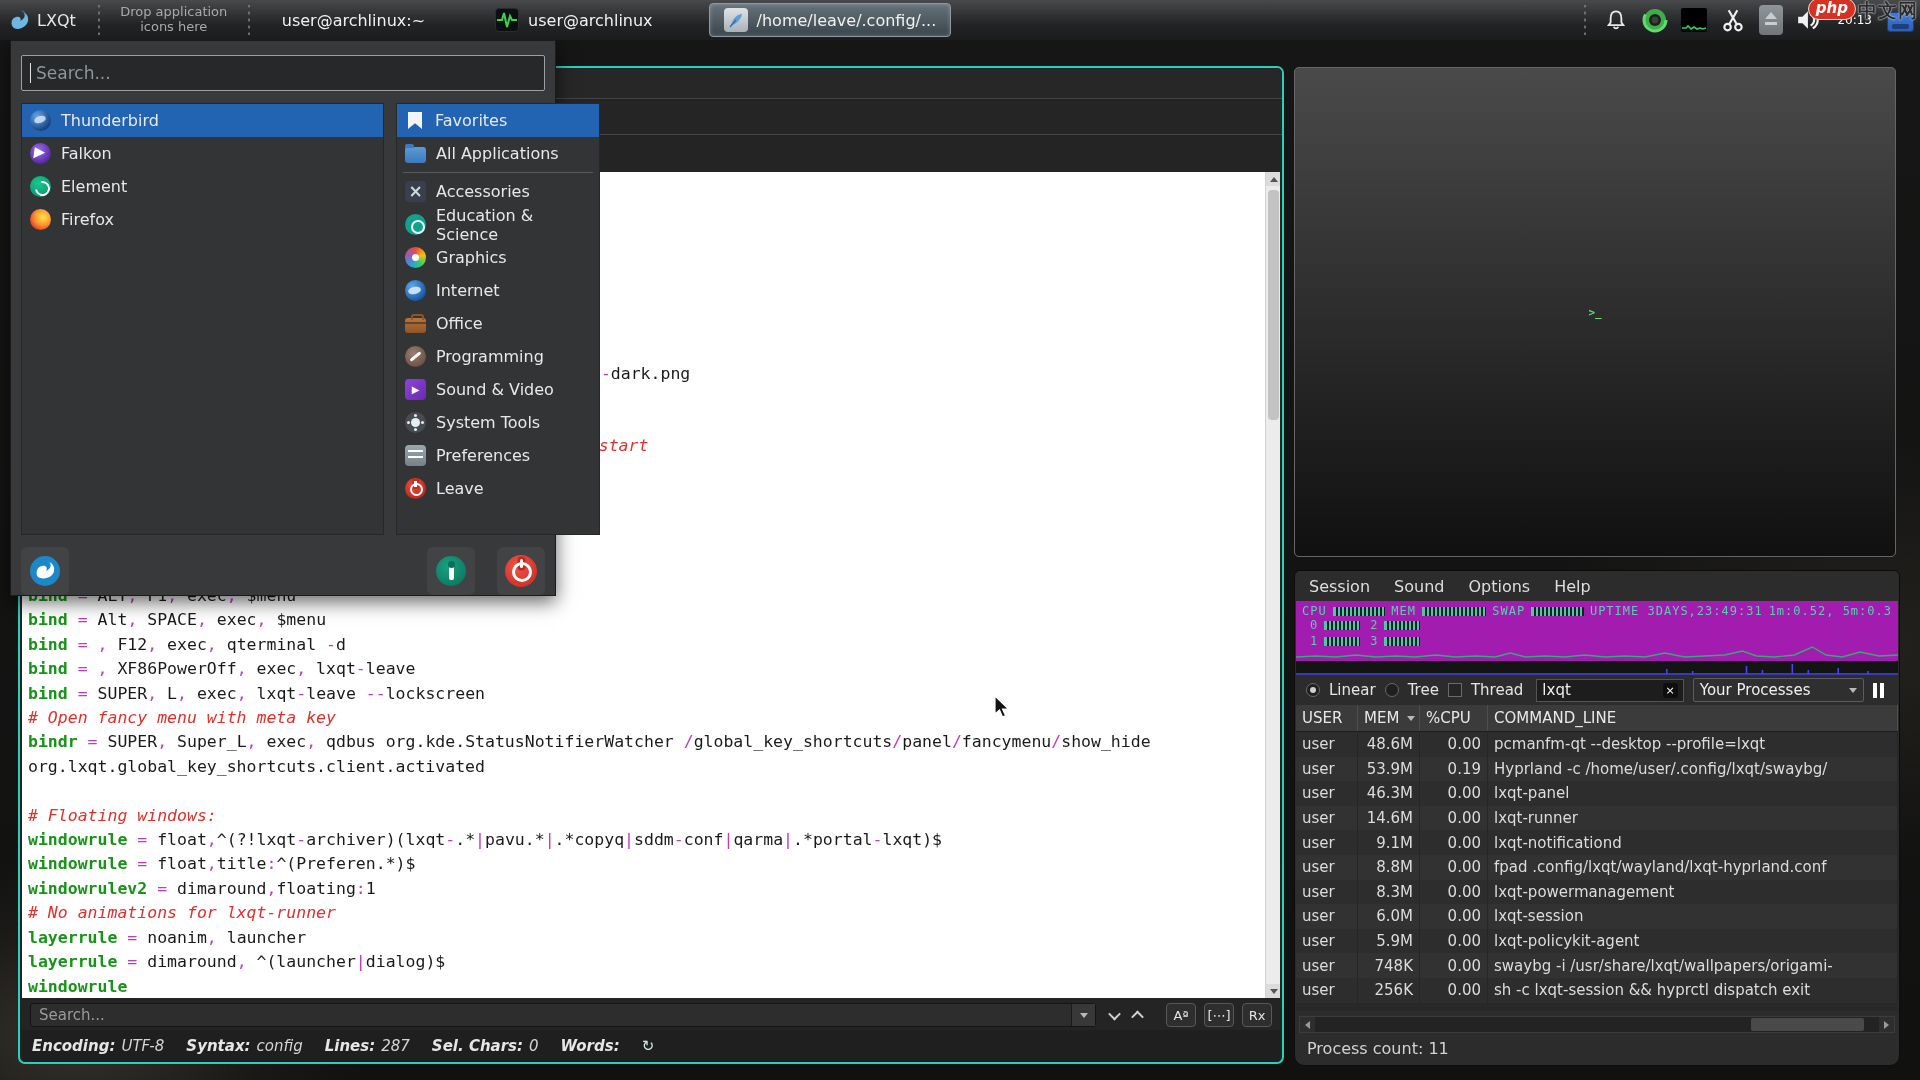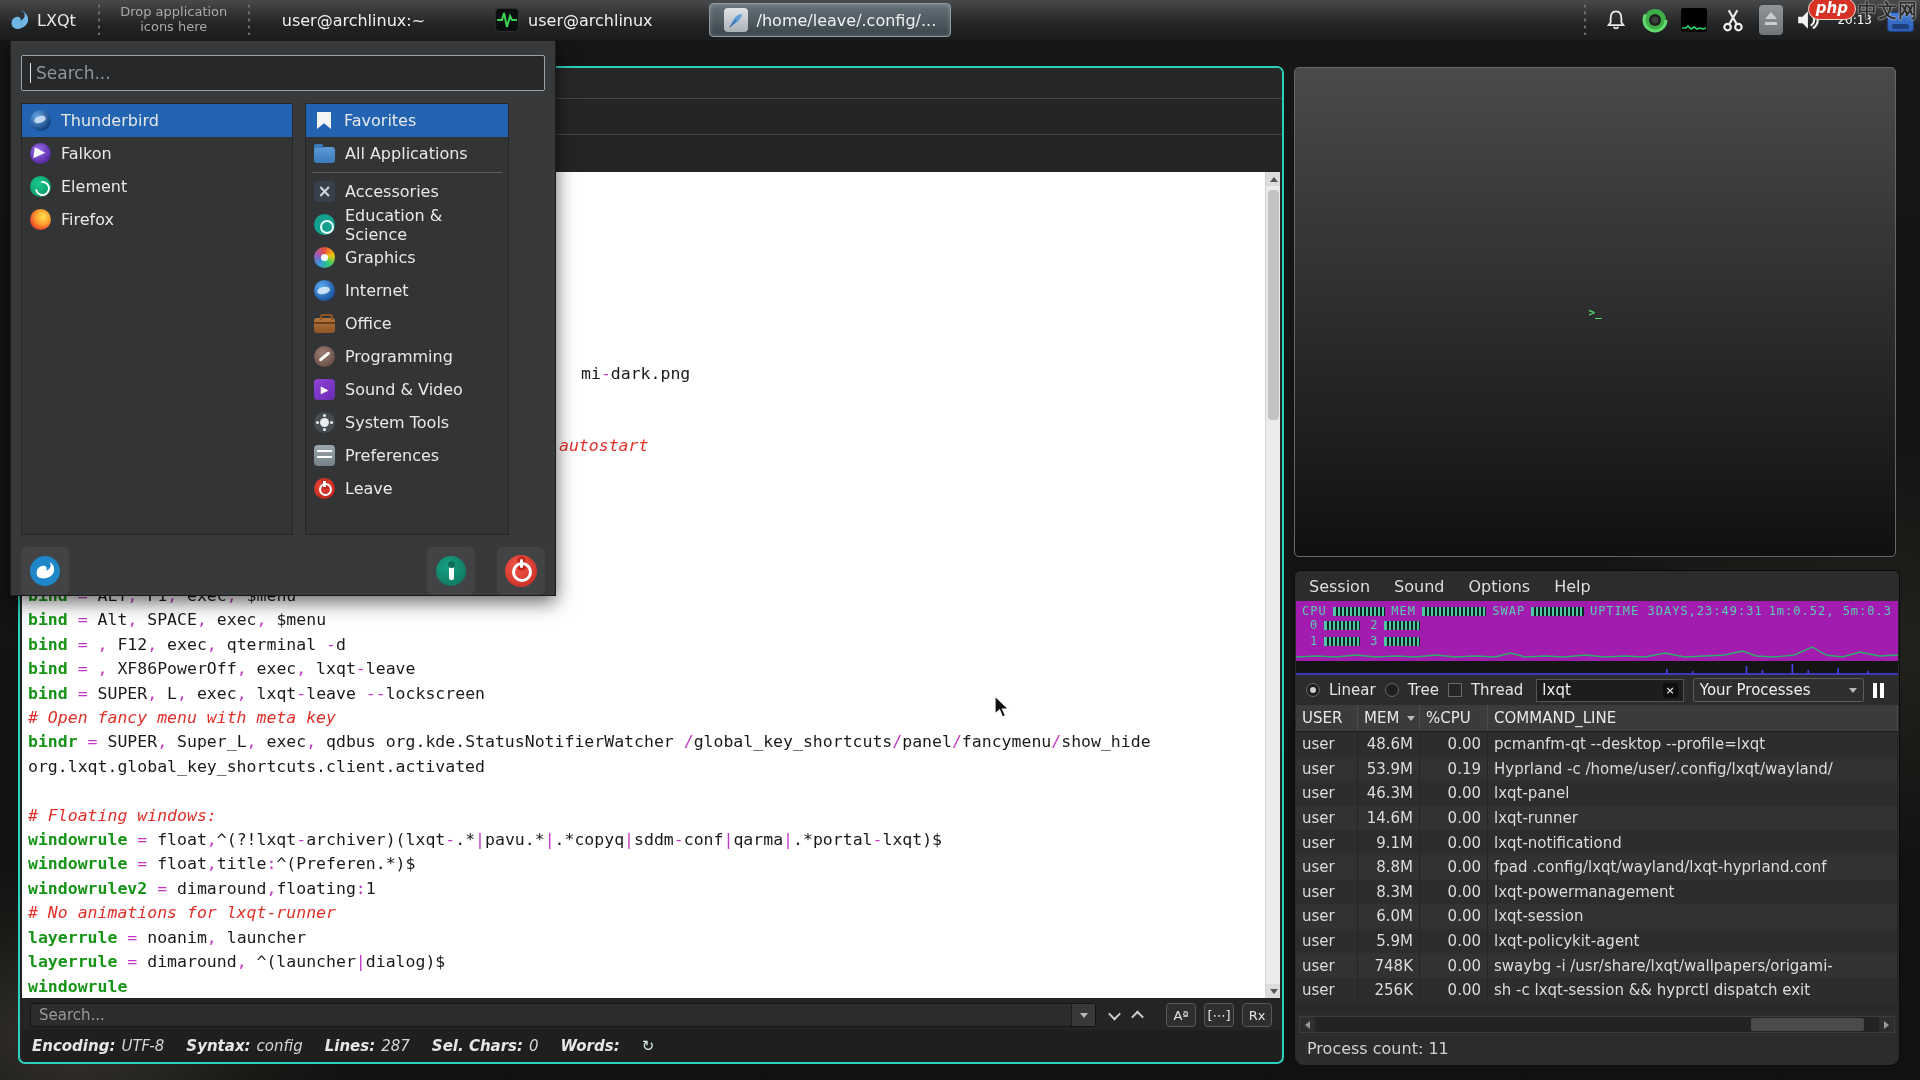--- a/index.html
+++ b/index.html
@@ -69,21 +69,21 @@
   .st-label{font-weight:bold;font-style:italic;} .st-val{font-style:italic;color:#d5d5d5;margin-left:6px;}
   .refresh{color:#cfeae6;font-size:15px;}
   
   .appmenu{position:absolute;left:10px;top:40px;width:546px;height:556px;z-index:40;background:#37393a;
     border:1px solid #1b1b1b;box-shadow:0 6px 18px rgba(0,0,0,.6);padding:14px 10px 10px;}
   .msearch{width:524px;height:36px;background:#26282a;border:1px solid #9aa0a3;border-radius:2px;display:flex;align-items:center;
     padding-left:8px;color:#8f969a;font-size:17px;gap:2px;}
   .caret{width:1px;height:20px;background:#dfe3e5;display:inline-block;margin-right:3px;}
   .mcols{display:flex;margin-top:12px;gap:12px;height:432px;}
   .mlist{background:#323435;border:1px solid #262727;flex:1;overflow:hidden;}
-  .mlist.left{width:272px;flex:none;}
+  .mlist.left{width:363px;flex:none;}
   .mlist.right{width:204px;flex:none;}
   .mitem{display:flex;align-items:center;gap:10px;height:33px;padding:0 8px;color:#e8e8e8;font-size:16px;}
   .mitem.sel{background:#2264b2;}
   .mdivider{height:1px;background:#585a5b;margin:2px 6px;}
   .mbottom{display:flex;align-items:center;margin-top:10px;height:52px;}
   .mbtn{width:48px;height:48px;border-radius:6px;background:#414344;display:flex;align-items:center;justify-content:center;}
   .mbtn.cfg{margin-left:auto;} .mbtn.pwr{margin-left:22px;}
   .circle{border-radius:50%;}
   .pwr-circle{width:32px;height:32px;background:radial-gradient(circle at 40% 35%,#f0564a,#c1271c);position:relative;}
   .pwr-circle::before{content:"";position:absolute;left:50%;top:4px;width:3px;height:9px;margin-left:-1.5px;background:#fff;border-radius:2px;box-shadow:0 0 0 2.5px #c1271c;}
@@ -495,21 +495,21 @@
           <div class="m-row">
             <div class="cell">user</div>
             <div class="cell num">48.6M</div>
             <div class="cell num">0.00</div>
             <div class="cell">pcmanfm-qt --desktop --profile=lxqt</div>
           </div>
           <div class="m-row">
             <div class="cell">user</div>
             <div class="cell num">53.9M</div>
             <div class="cell num">0.19</div>
-            <div class="cell">Hyprland -c /home/user/.config/lxqt/wayland/</div>
+            <div class="cell">Hyprland -c /home/user/.config/lxqt/swaybg/</div>
           </div>
           <div class="m-row">
             <div class="cell">user</div>
             <div class="cell num">46.3M</div>
             <div class="cell num">0.00</div>
             <div class="cell">lxqt-panel</div>
           </div>
           <div class="m-row">
             <div class="cell">user</div>
             <div class="cell num">14.6M</div>

